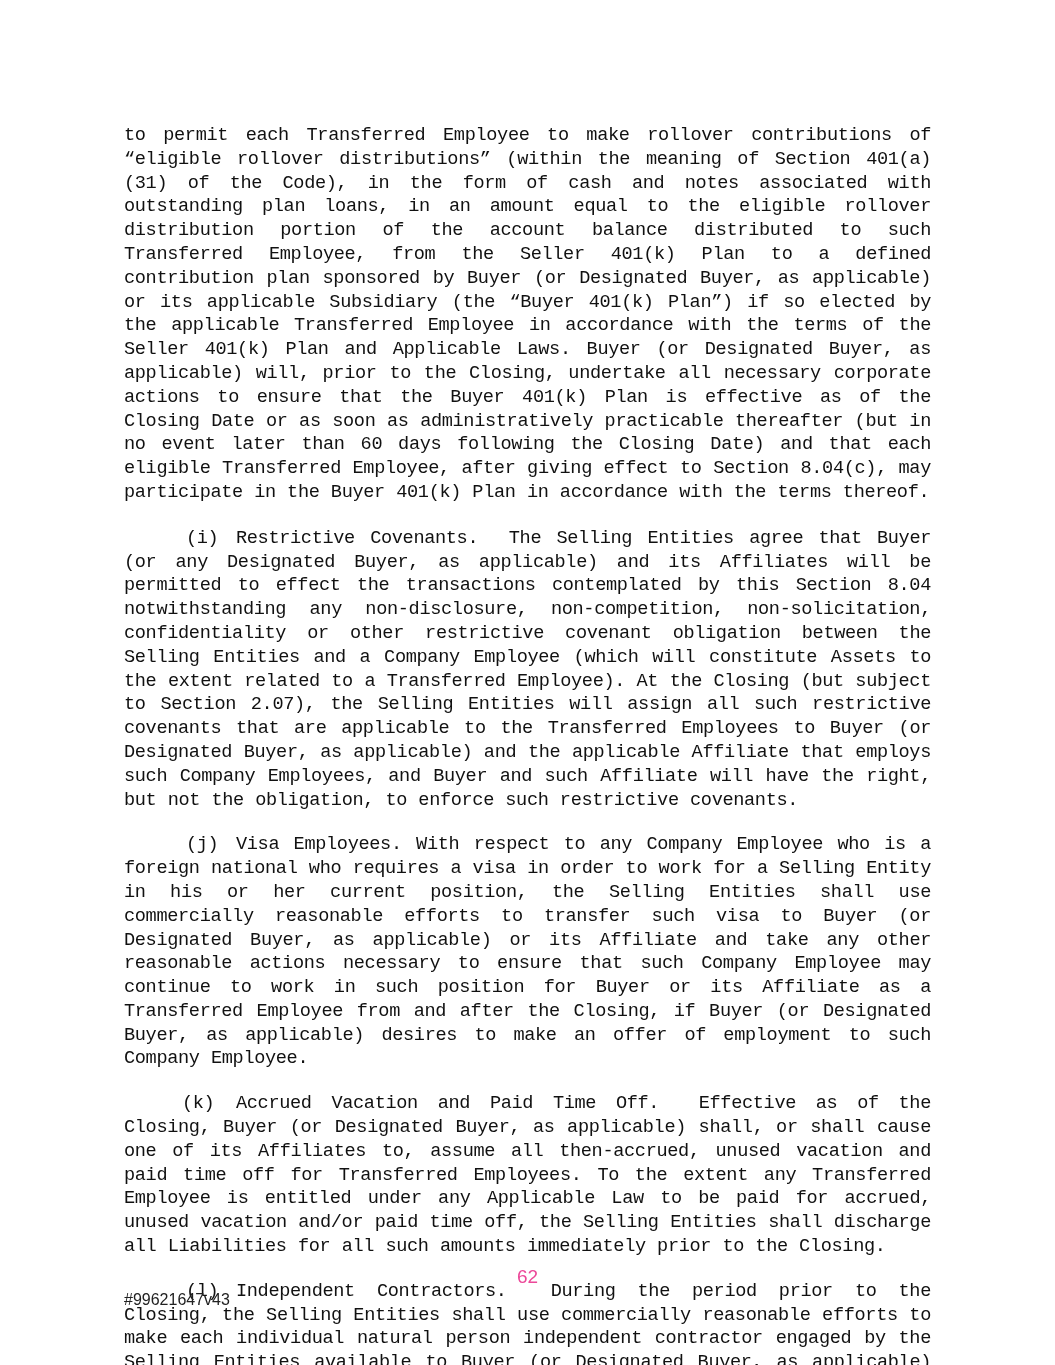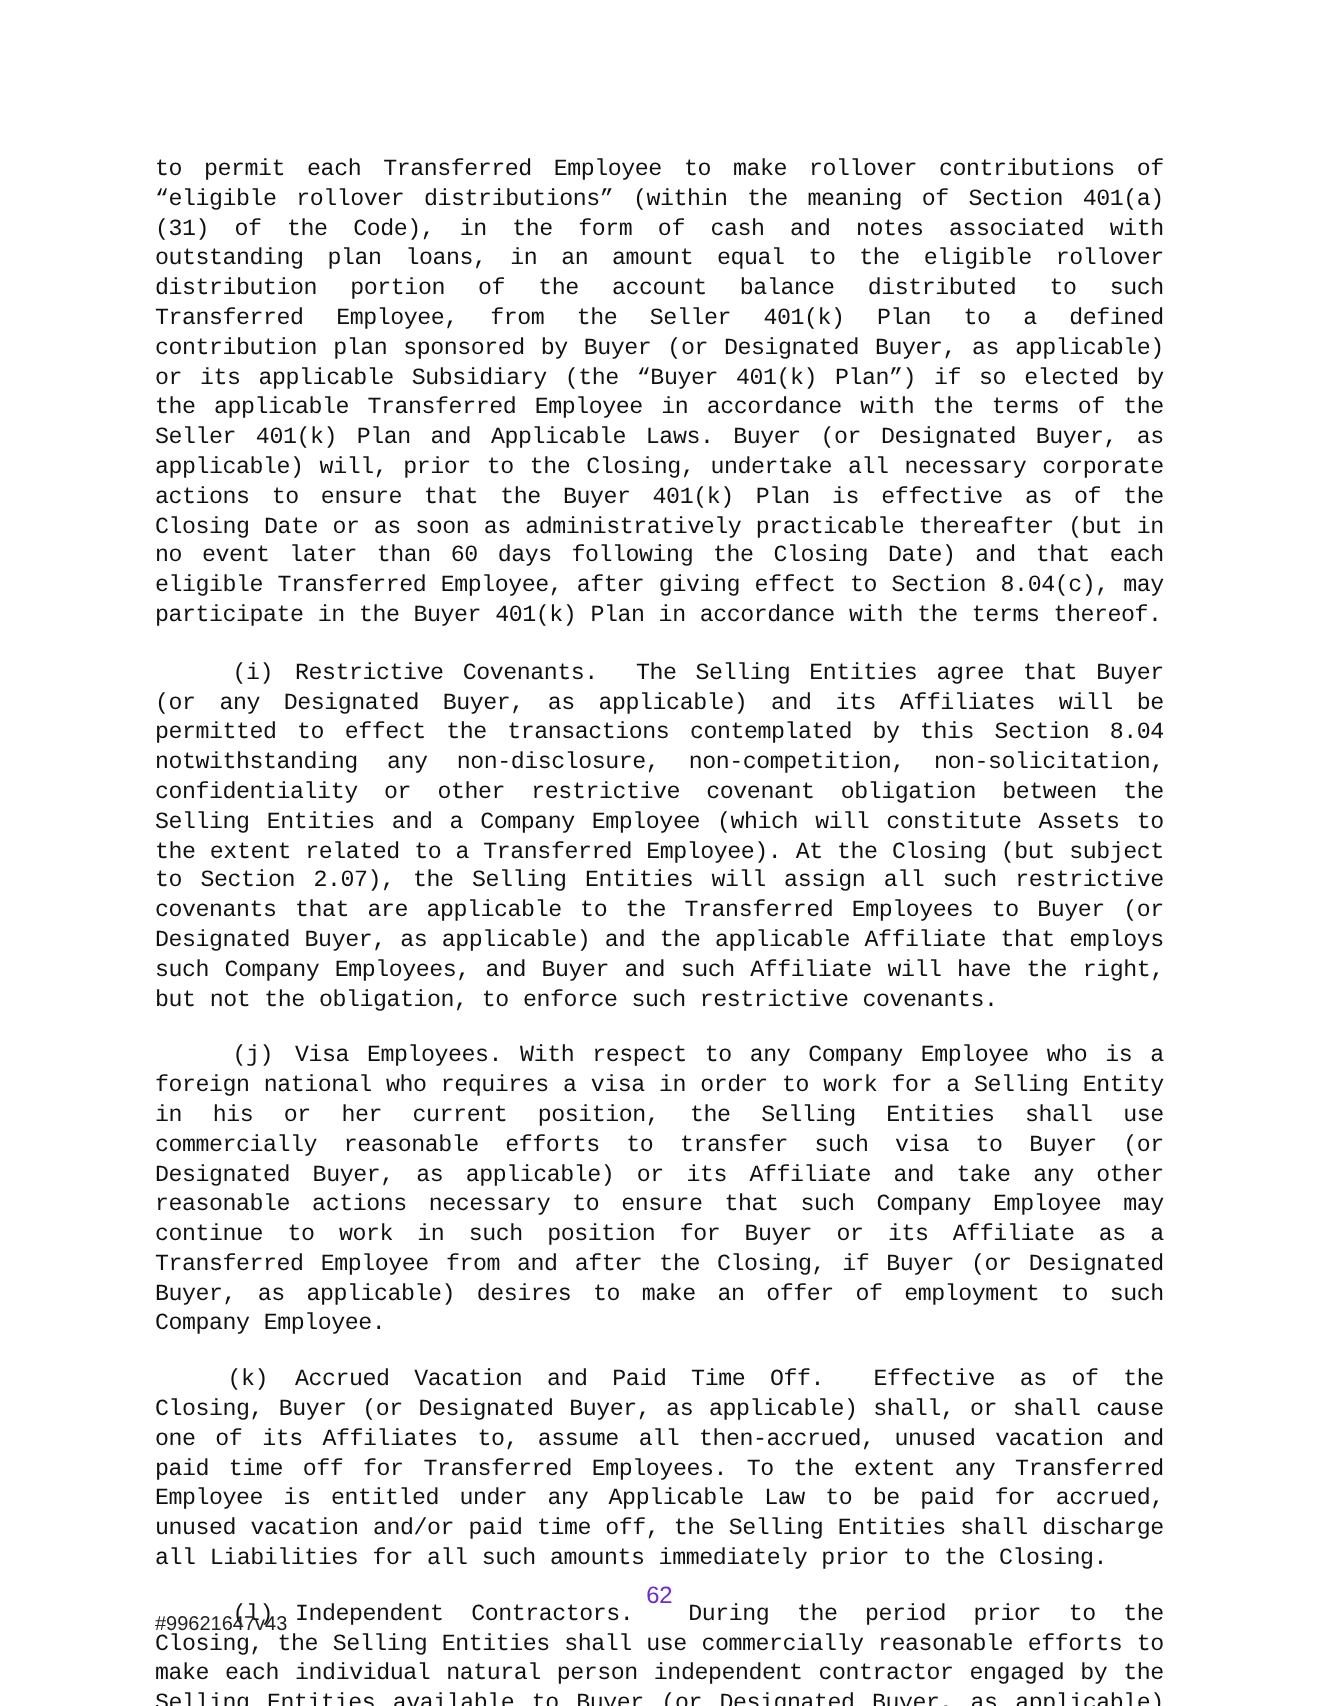--- a/index.html
+++ b/index.html
@@ -45,21 +45,21 @@
       display: inline;
     }
     .page-number {
       position: absolute;
       top: 1266px;
       left: 0;
       width: 1055px;
       text-align: center;
       font-size: 19px;
       font-family: "Liberation Sans", sans-serif;
-      color: #6d28d9;
+      color: #ec4899;
     }
     .doc-id {
       position: absolute;
       left: 124px;
       top: 1291px;
       font-size: 16px;
       font-family: "Liberation Sans", sans-serif;
       color: #222222;
     }
   </style>

